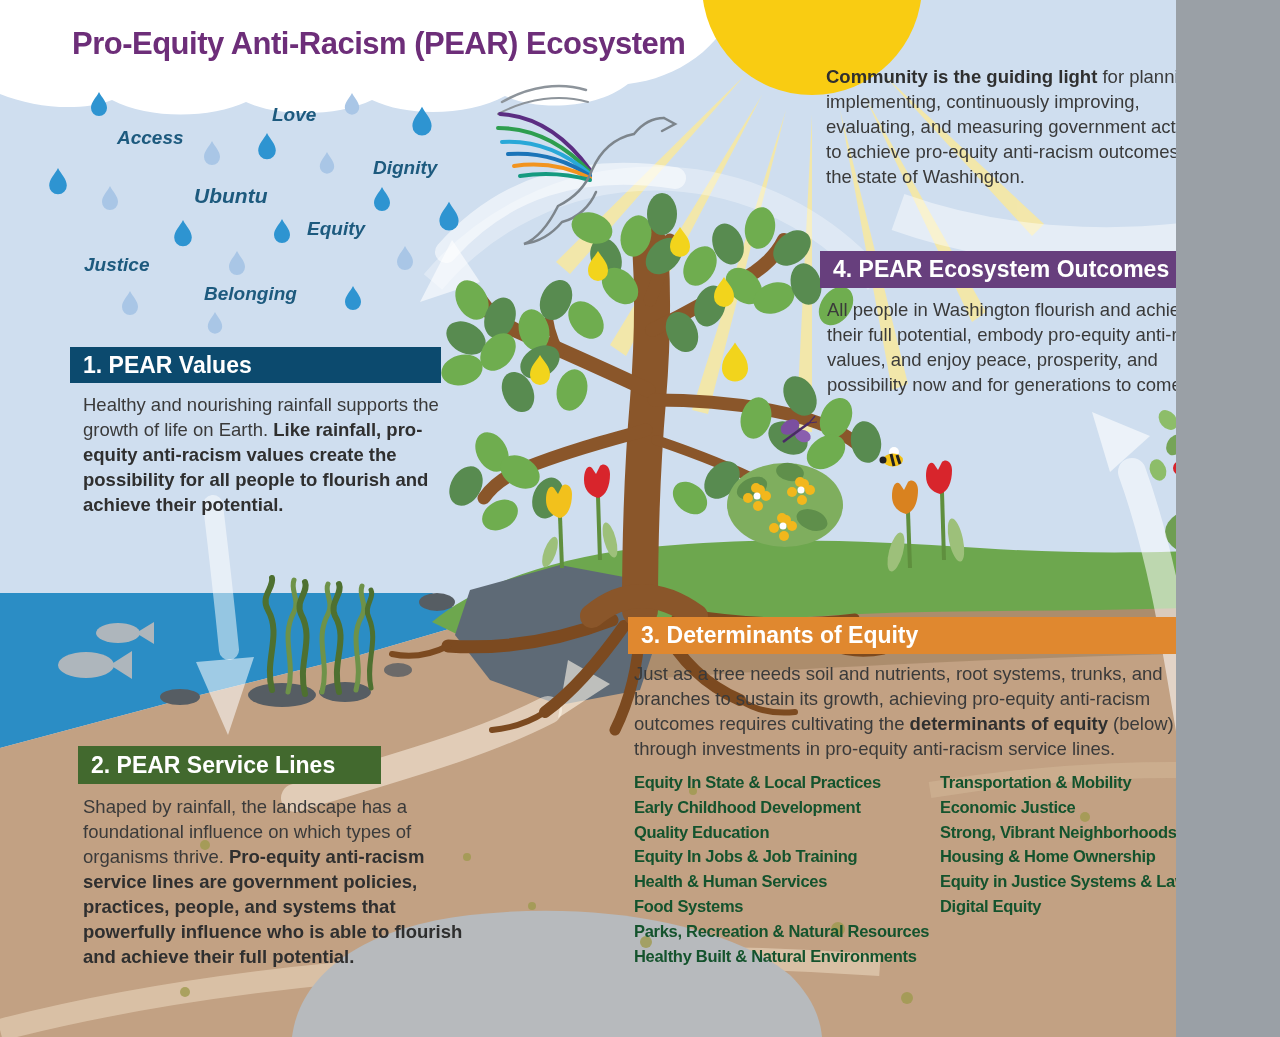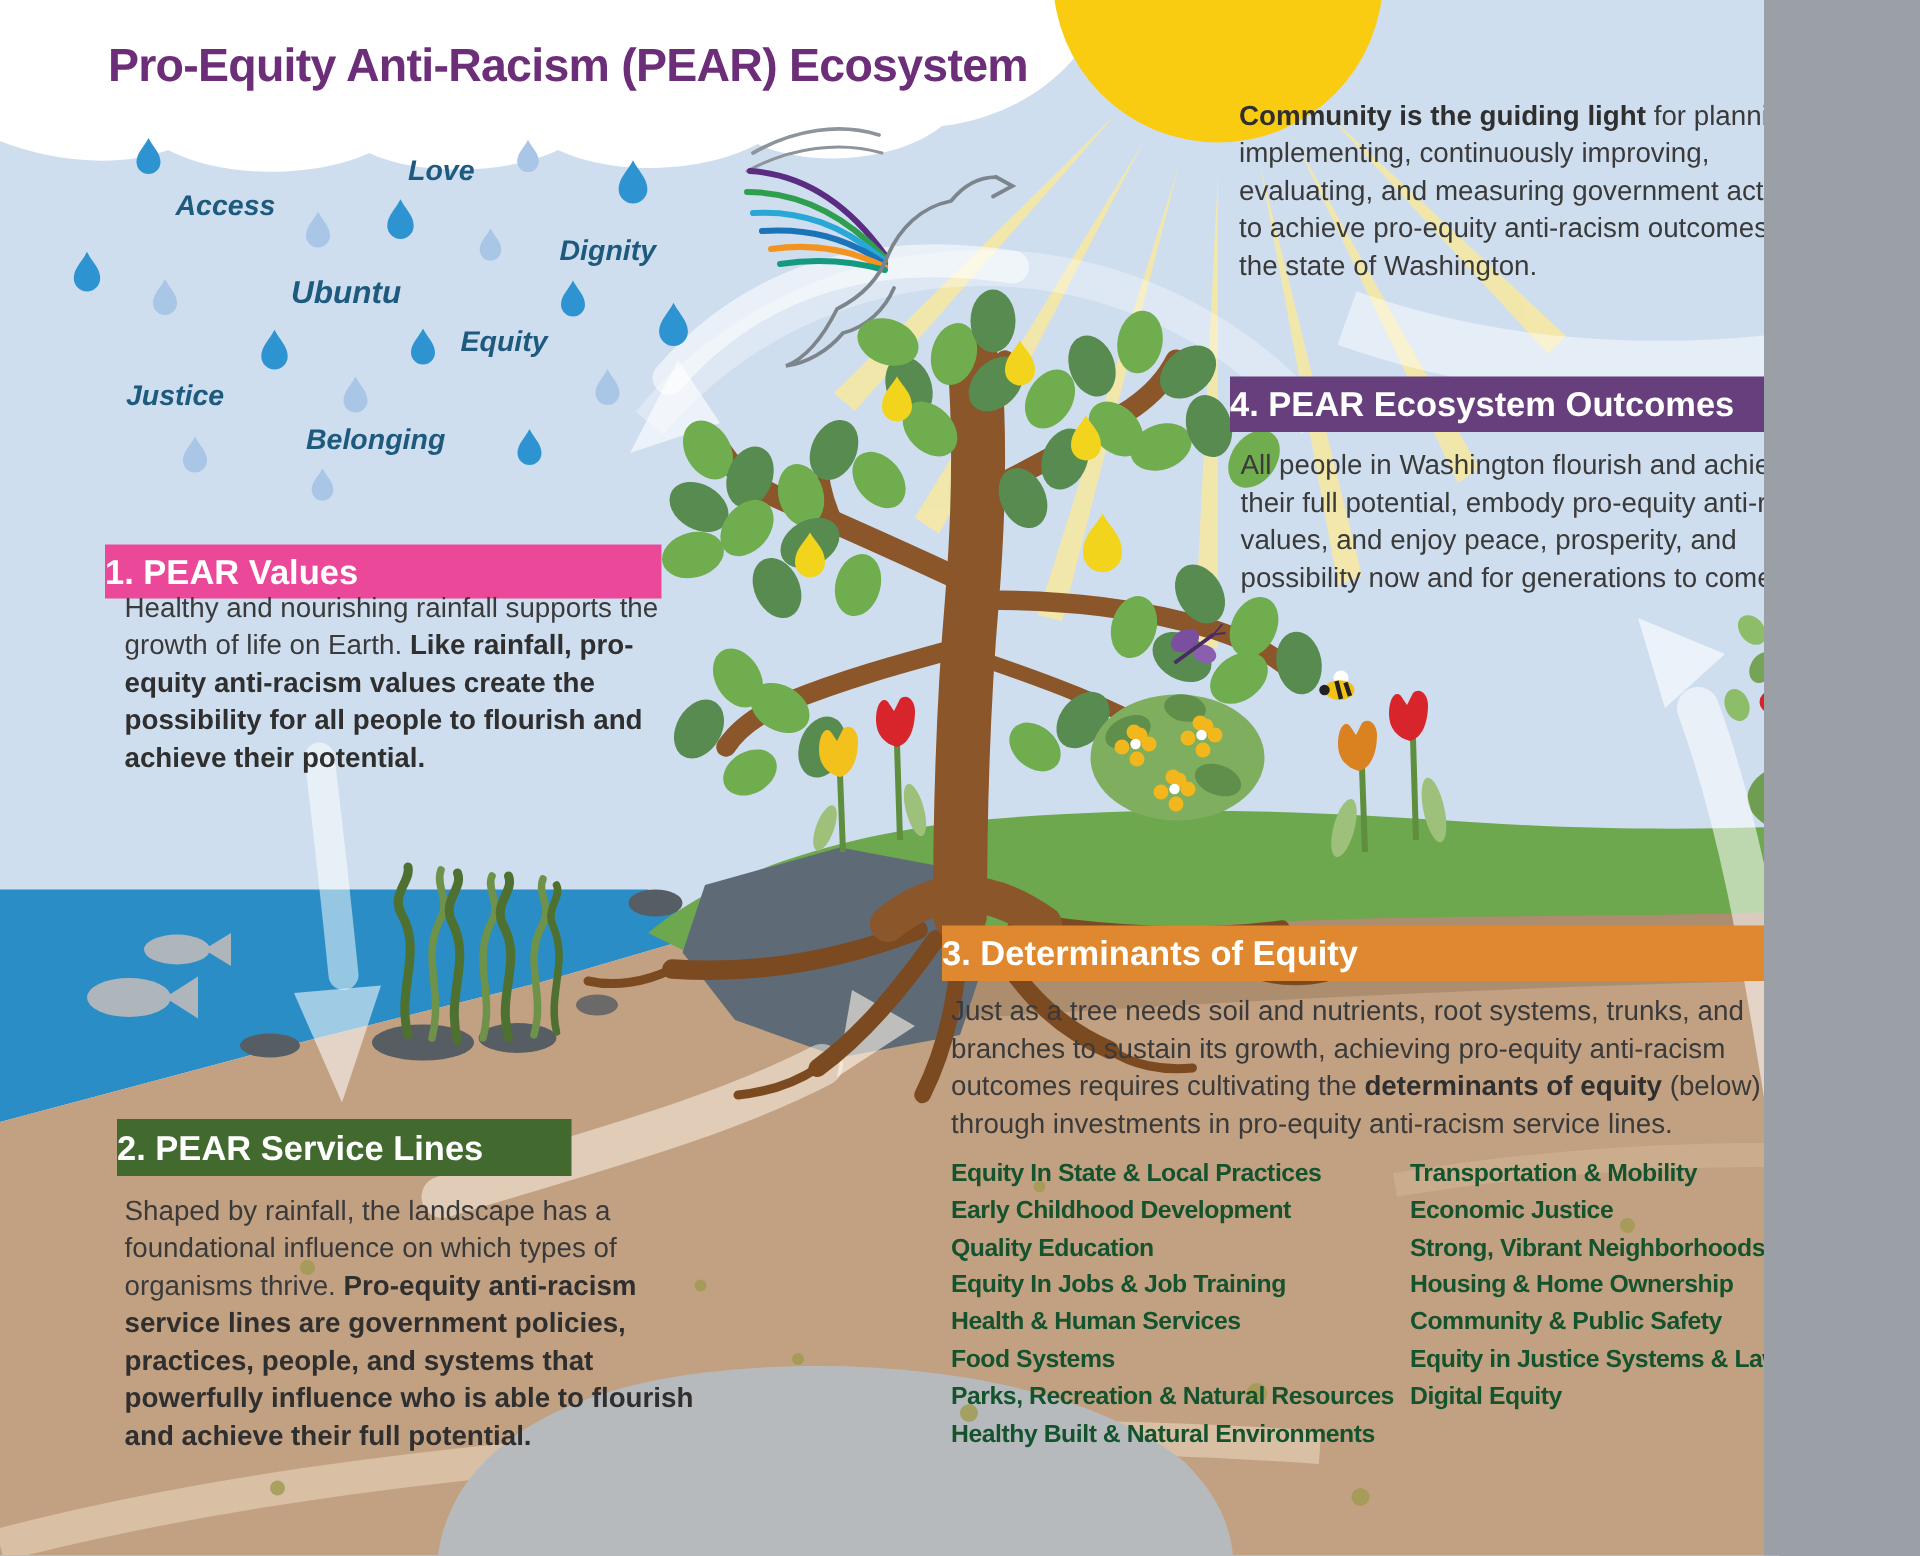--- a/index.html
+++ b/index.html
@@ -8,21 +8,21 @@
   .abs{position:absolute;}
   .title{left:72px;top:26px;font-size:31px;font-weight:bold;color:#6d2e79;letter-spacing:-0.5px;}
   .rainword{position:absolute;font-weight:bold;font-size:19px;color:#1d5a7e;font-style:italic;}
   .rw-access{left:117px;top:127px;}
   .rw-love{left:272px;top:104px;}
   .rw-ubuntu{left:194px;top:184px;font-size:21px;}
   .rw-dignity{left:373px;top:157px;}
   .rw-equity{left:307px;top:218px;}
   .rw-justice{left:84px;top:254px;}
   .rw-belonging{left:204px;top:283px;}
-  .banner{position:absolute;color:#fff;font-weight:bold;font-size:23px;line-height:37px;box-sizing:border-box;}
+  .banner{position:absolute;color:#fff;font-weight:bold;font-size:23px;line-height:37px;padding-left:13px;box-sizing:border-box;}
   .bar1{left:70px;top:347px;width:371px;height:36px;line-height:36px;}
   .bar2{left:78px;top:746px;width:303px;height:38px;line-height:38px;}
   .bar3{left:628px;top:617px;width:592px;height:37px;}
   .bar4{left:820px;top:251px;width:403px;height:37px;}
   .bodytext{position:absolute;font-size:18.5px;line-height:25px;color:#3a3a3a;}
   .bodytext b{color:#2f2f2f;}
   .t-values{left:83px;top:392px;width:372px;}
   .t-service{left:83px;top:794px;width:384px;}
   .t-outcomes{left:827px;top:297px;width:402px;}
   .t-determ{left:634px;top:661px;width:600px;}
@@ -371,21 +371,21 @@
 <span class="rainword rw-ubuntu">Ubuntu</span>
 <span class="rainword rw-dignity">Dignity</span>
 <span class="rainword rw-equity">Equity</span>
 <span class="rainword rw-justice">Justice</span>
 <span class="rainword rw-belonging">Belonging</span>
 
 <div class="bodytext t-community">
   <b>Community is the guiding light</b><span> for planning, implementing, continuously improving, evaluating, and measuring government actions to achieve pro-equity anti-racism outcomes in the state of Washington.</span>
 </div>
 
-<div class="banner bar1" style="background-color: #ec4899; margin-top: 16px;">1. PEAR Values</div>
+<div class="banner bar1" style="background-color: #0c4a6e;">1. PEAR Values</div>
 <div class="bodytext t-values">
   <span>Healthy and nourishing rainfall supports the growth of life on Earth. </span><b>Like rainfall, pro-equity anti-racism values create the possibility for all people to flourish and achieve their potential.</b>
 </div>
 
 <div class="banner bar4" style="background-color: rgb(103, 63, 125);">4. PEAR Ecosystem Outcomes</div>
 <div class="bodytext t-outcomes">All people in Washington flourish and achieve their full potential, embody pro-equity anti-racism values, and enjoy peace, prosperity, and possibility now and for generations to come.</div>
 
 <div class="banner bar3" style="background-color: rgb(224, 136, 47);">3. Determinants of Equity</div>
 <div class="bodytext t-determ">
   <span>Just as a tree needs soil and nutrients, root systems, trunks, and branches to sustain its growth, achieving pro-equity anti-racism outcomes requires cultivating the </span><b>determinants of equity</b><span> (below) through investments in pro-equity anti-racism service lines.</span>
@@ -398,21 +398,20 @@
   <li>Health &amp; Human Services</li>
   <li>Food Systems</li>
   <li>Parks, Recreation &amp; Natural Resources</li>
   <li>Healthy Built &amp; Natural Environments</li>
 </ul>
 <ul class="detlist dl-right">
   <li>Transportation &amp; Mobility</li>
   <li>Economic Justice</li>
   <li>Strong, Vibrant Neighborhoods</li>
   <li>Housing &amp; Home Ownership</li>
-  <li>Community &amp; Public Safety</li>
   <li>Equity in Justice Systems &amp; Laws</li>
   <li>Digital Equity</li>
 </ul>
 
 <div class="banner bar2" style="background-color: rgb(66, 105, 46);">2. PEAR Service Lines</div>
 <div class="bodytext t-service">
   <span>Shaped by rainfall, the landscape has a foundational influence on which types of organisms thrive. </span><b>Pro-equity anti-racism service lines are government policies, practices, people, and systems that powerfully influence who is able to flourish and achieve their full potential.</b>
 </div>
 
 </div>

